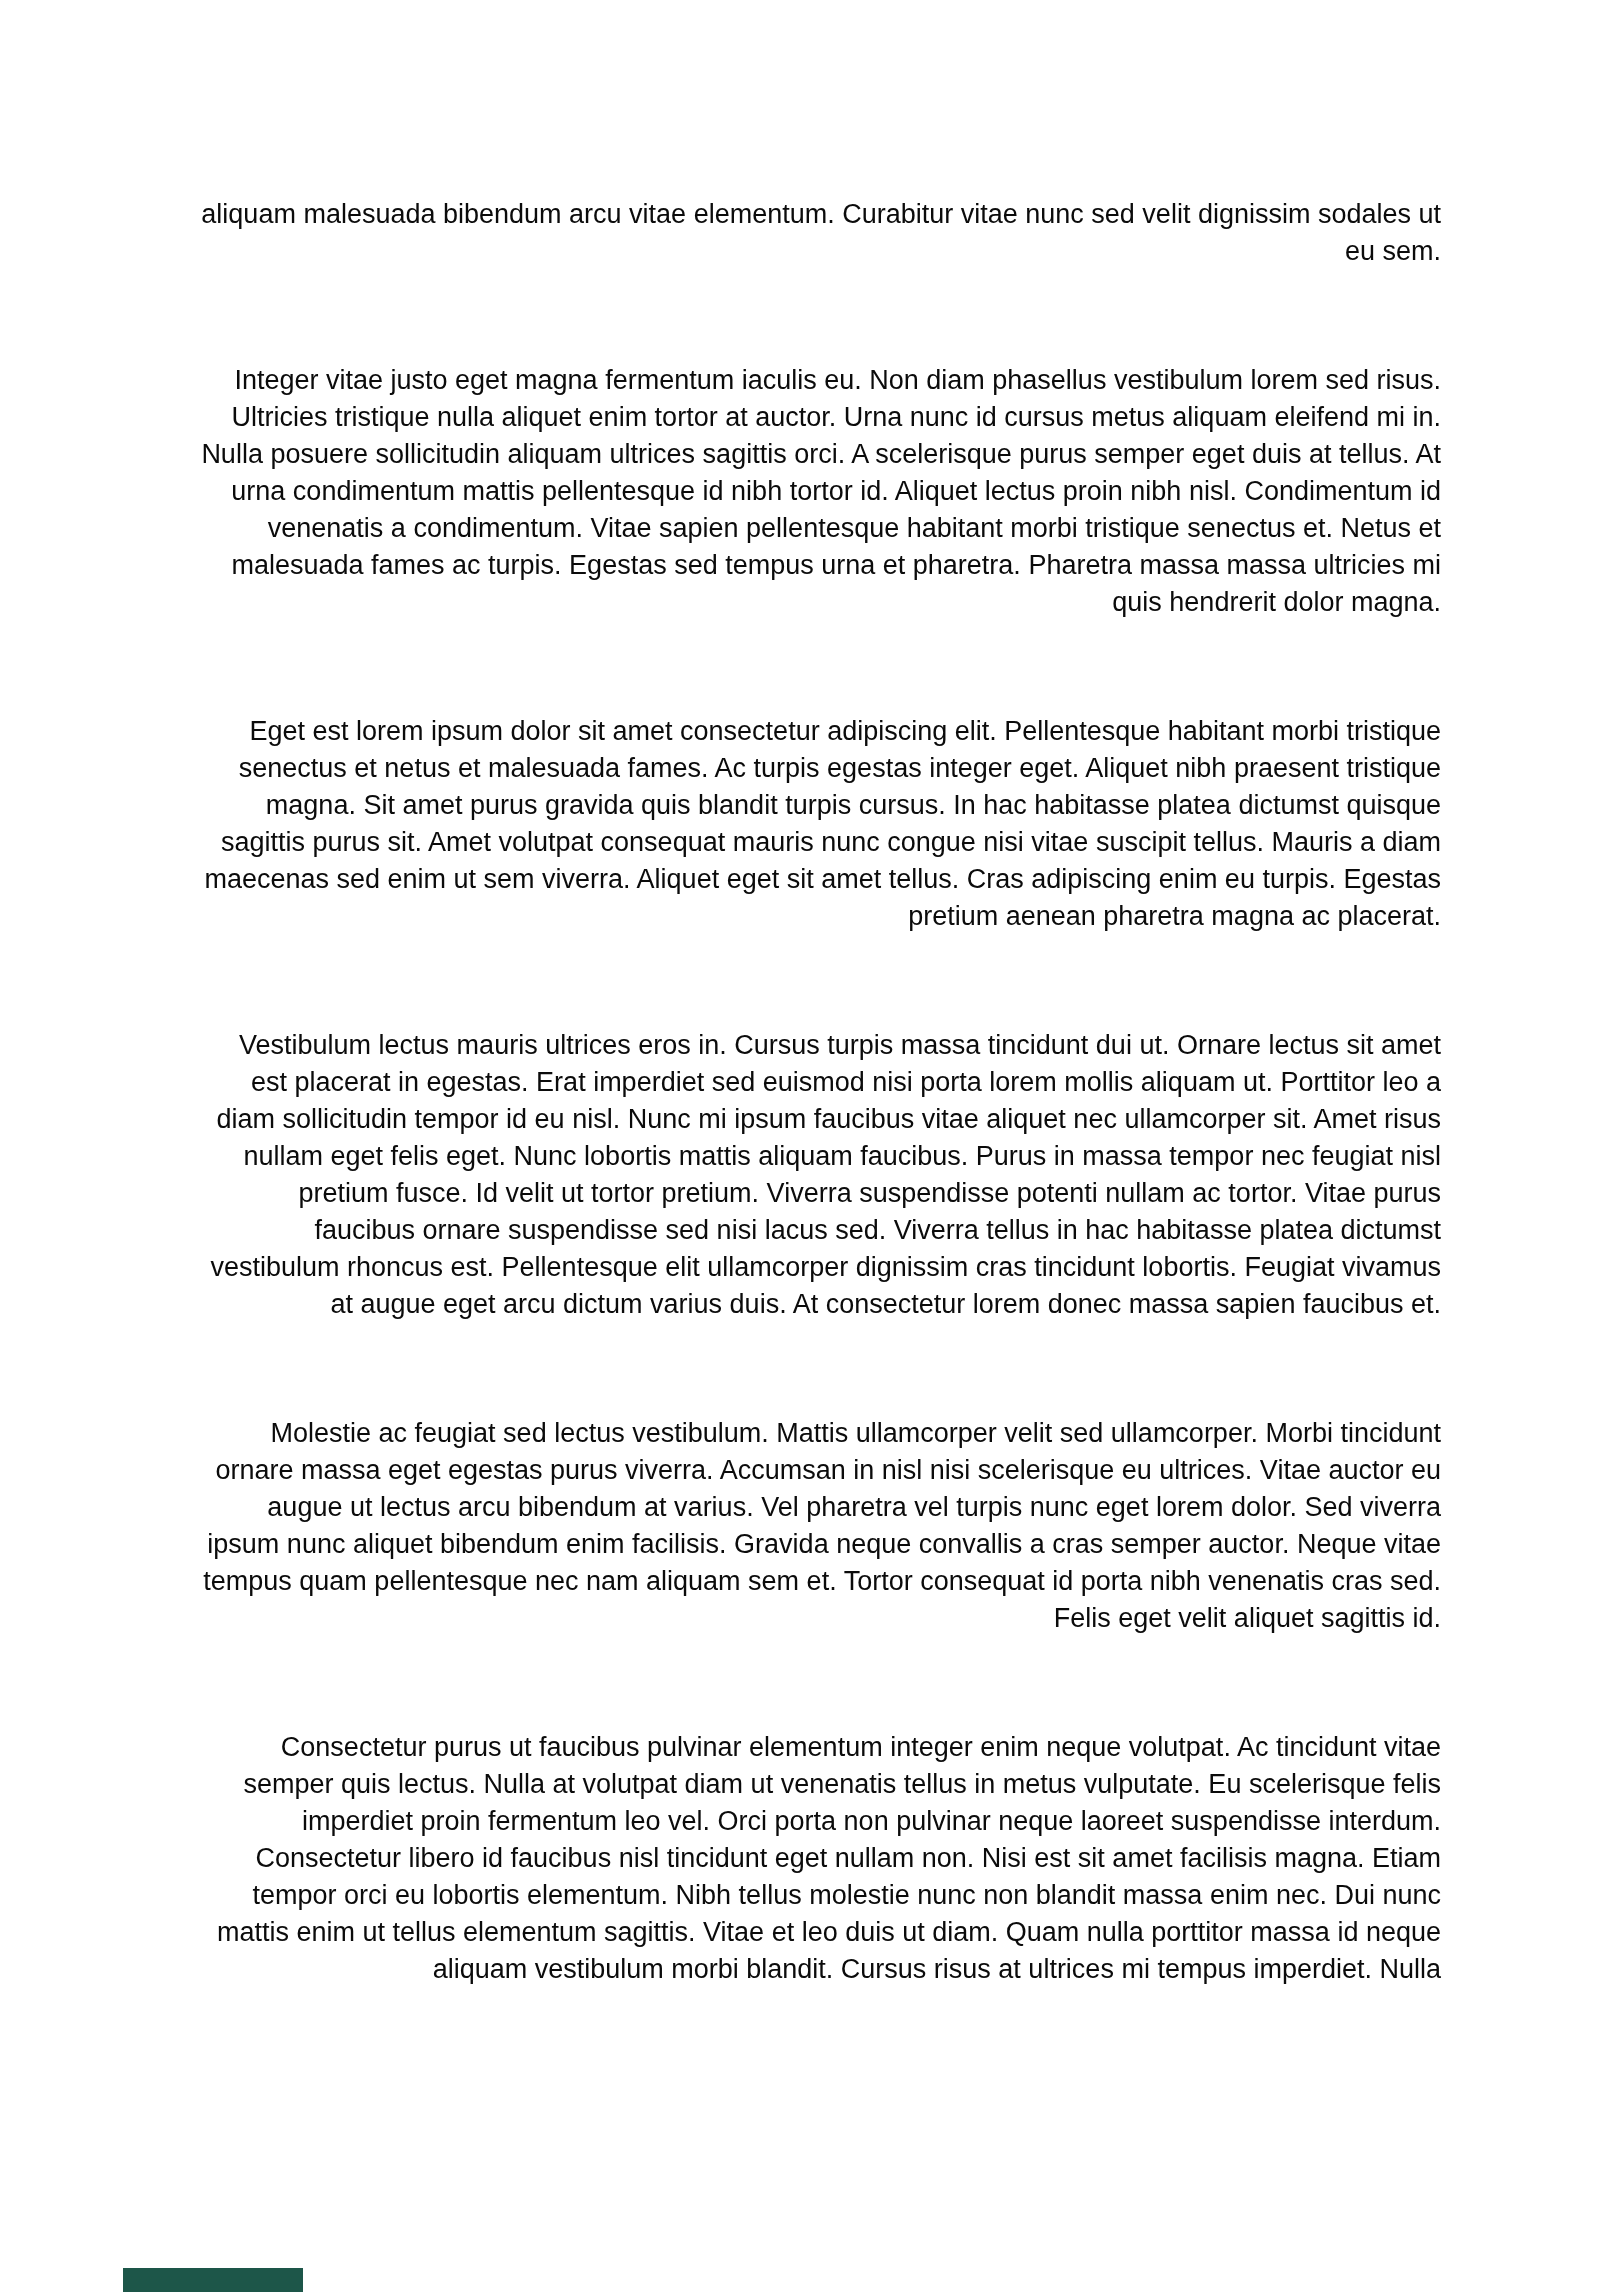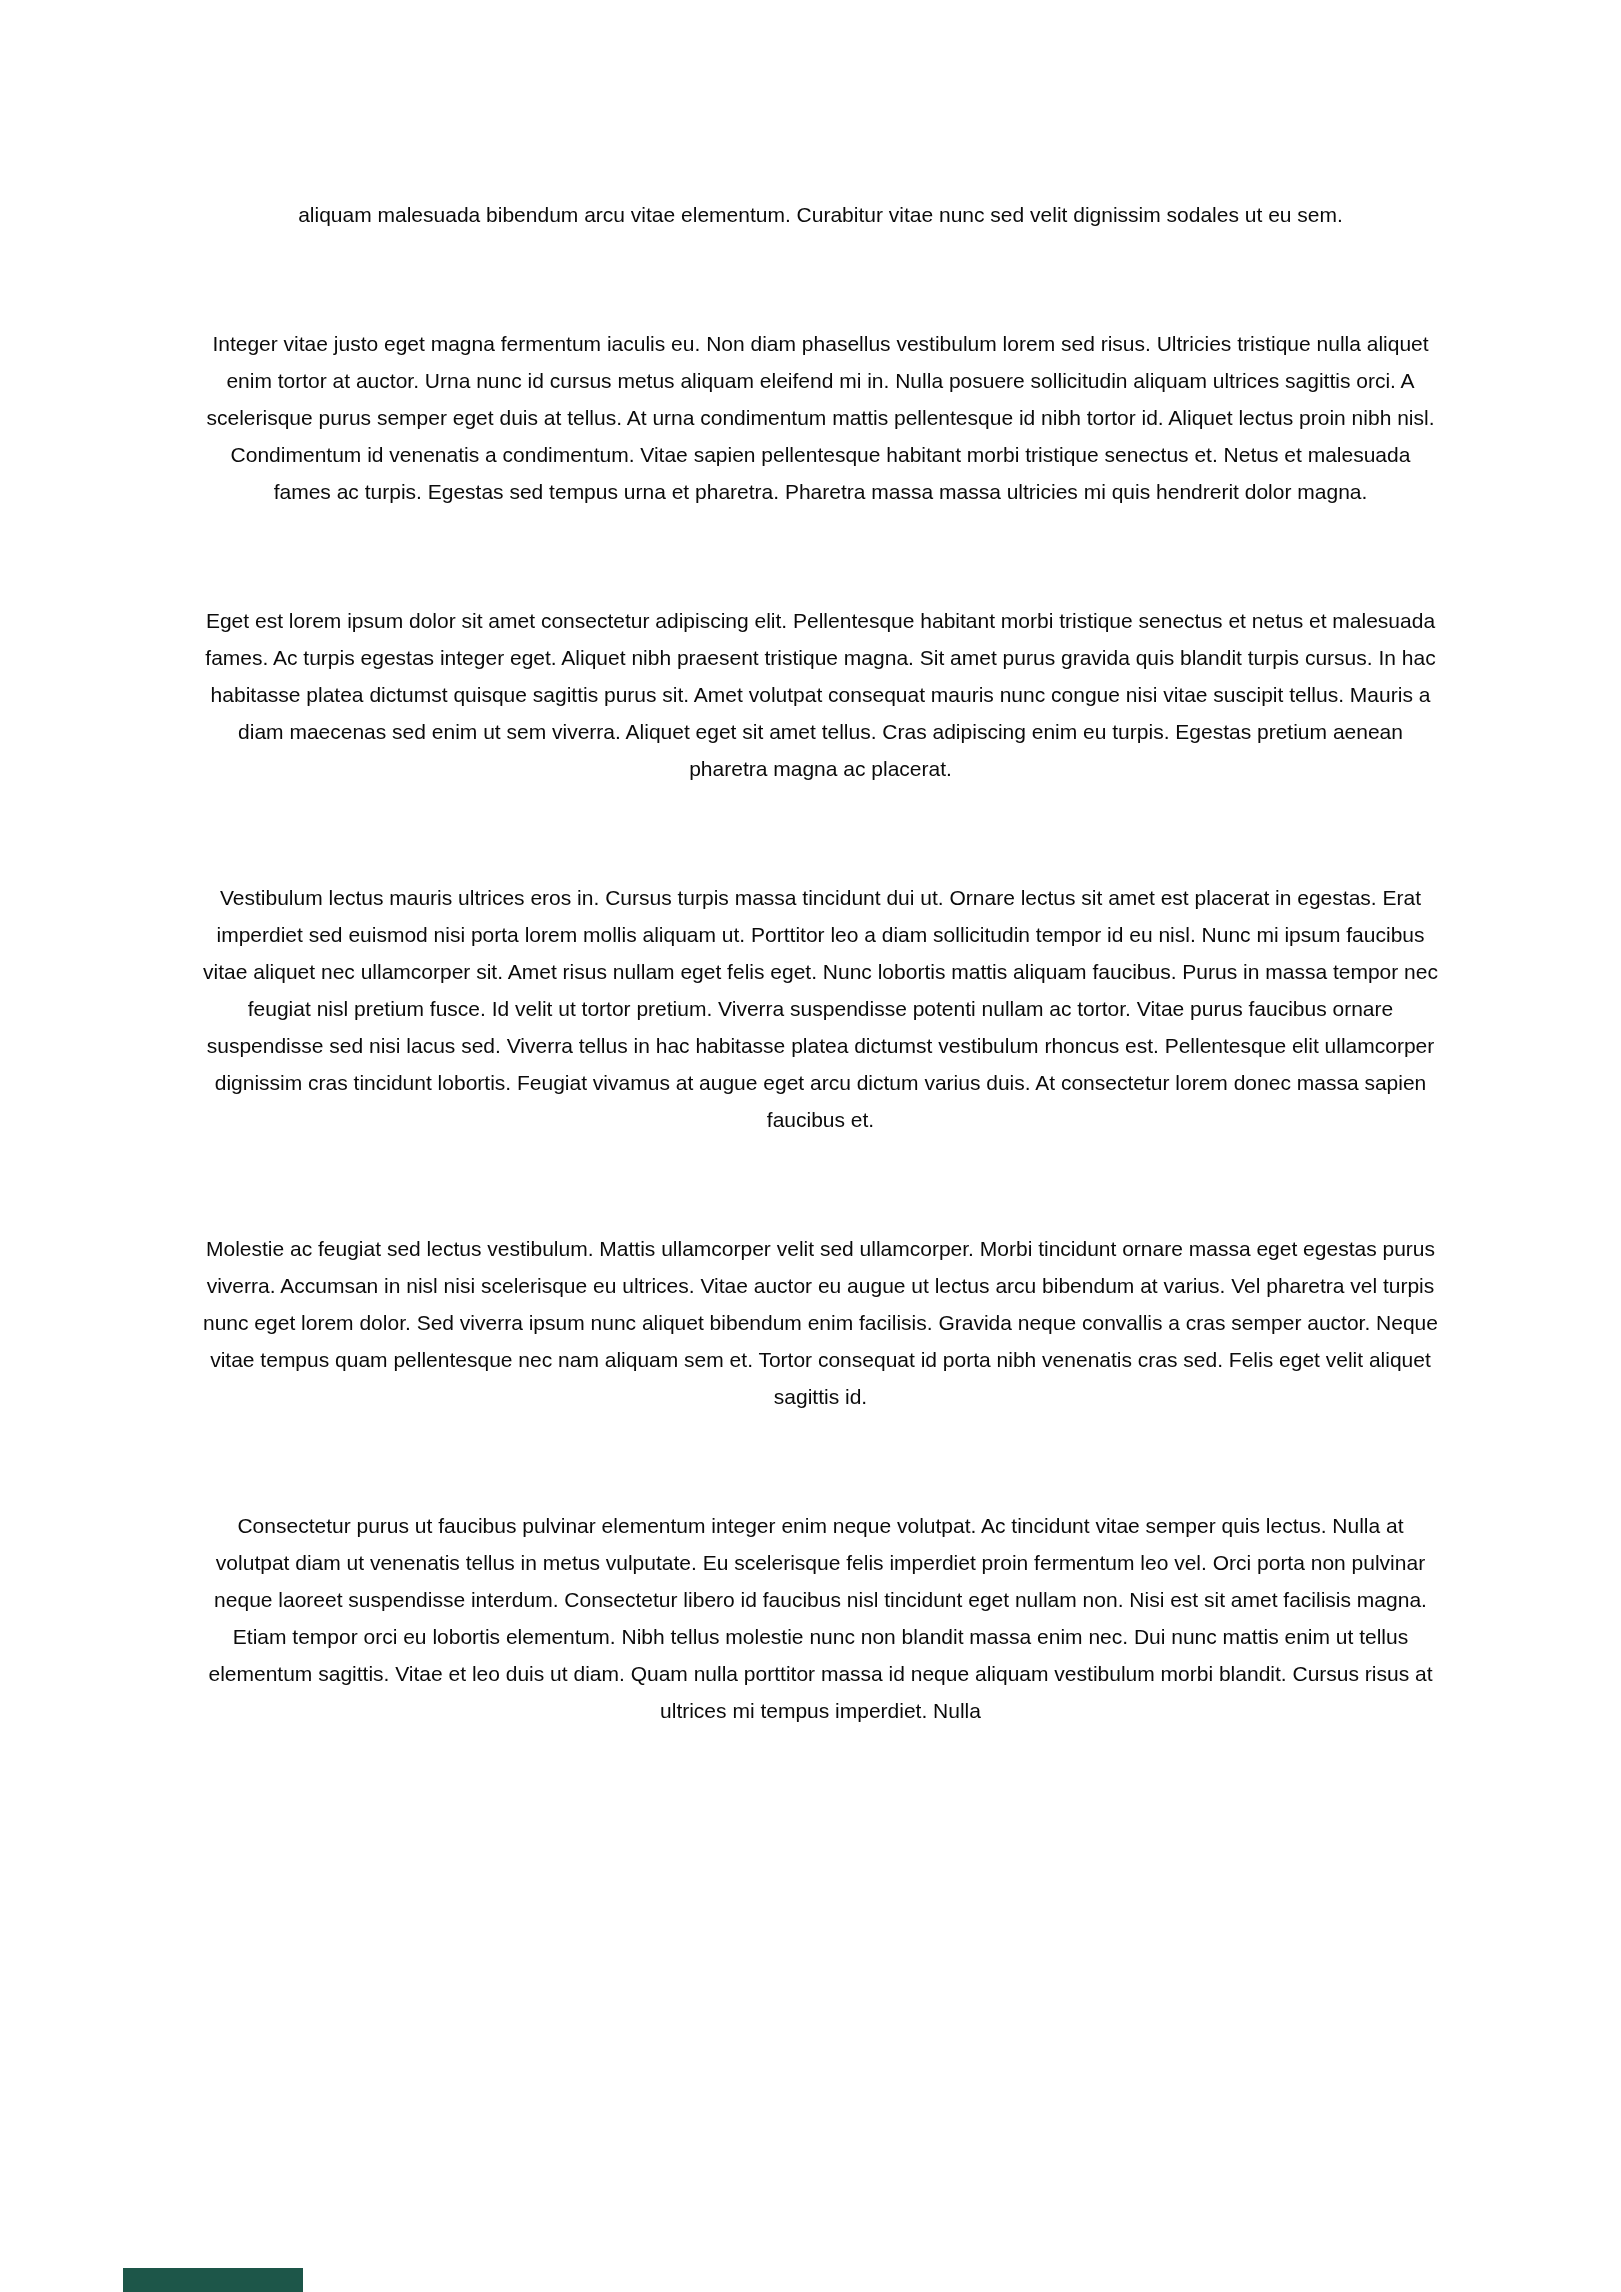--- a/index.html
+++ b/index.html
@@ -17,25 +17,25 @@
   }
   .text-block {
     position: absolute;
     top: 196px;
     left: 200px;
     width: 1241px;
     color: #000000;
   }
   .text-block p {
     margin: 0 0 92px 0;
-    font-size: 21px;
+    font-size: 27px;
     line-height: 37px;
     font-weight: 400;
     color: #0b0b0b;
-    text-align: center;
+    text-align: right;
   }
   .bottom-fragment {
     position: absolute;
     left: 123px;
     bottom: 0;
     width: 180px;
     height: 25.5px;
     background: #1d5649;
   }
 </style>

